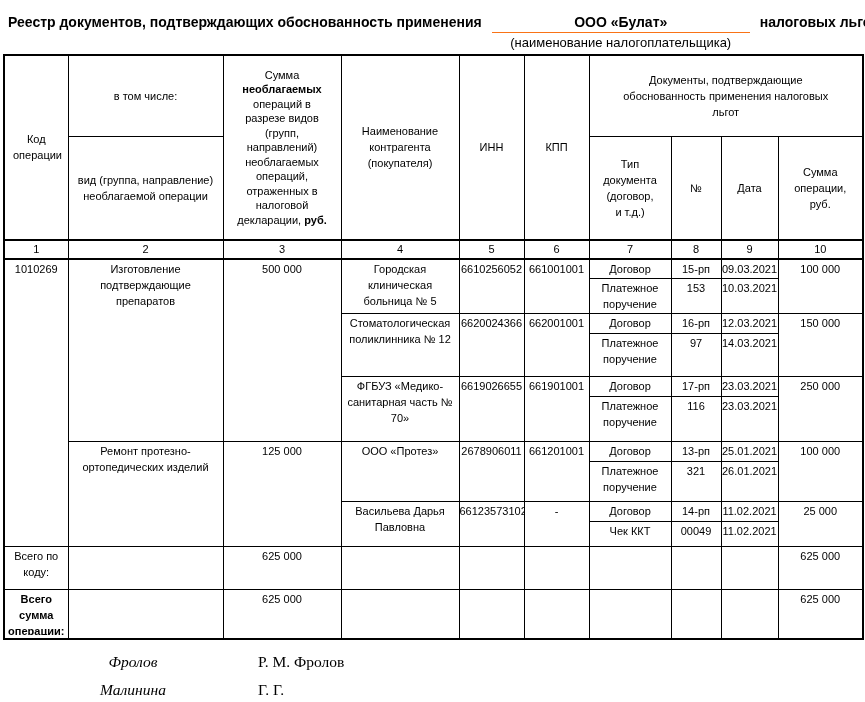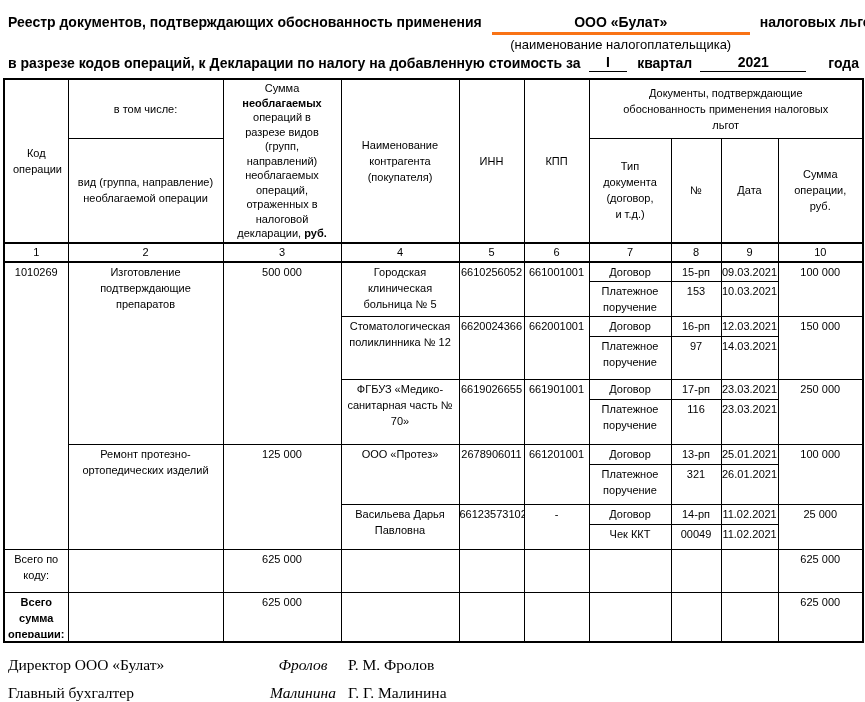--- a/index.html
+++ b/index.html
@@ -7,21 +7,21 @@
   body {
     width:865px; height:702px; overflow:hidden;
     background:#fff; color:#000;
     font-family:"Liberation Sans","DejaVu Sans",sans-serif;
   }
   
   .title { padding:13px 6px 0 8px; font-weight:bold; font-size:14px; line-height:18px; }
   .t-line1 { display:flex; align-items:flex-start; justify-content:space-between; }
   .t-pre { white-space:nowrap; }
   .t-blank { display:inline-flex; flex-direction:column; align-items:center; width:258px; margin:0 10px; flex:0 0 auto; }
-  .t-blank .val { display:block; width:100%; text-align:center; border-bottom:3px solid #f97316; padding-bottom:1px; }
+  .t-blank .val { display:block; width:100%; text-align:center; border-bottom:1px solid #f97316; padding-bottom:1px; }
   .t-hint { font-weight:normal; font-size:13px; line-height:11px; margin-top:4px; }
   .t-line2 { display:flex; align-items:flex-end; margin-top:3px; }
   .sblank { display:inline-block; border-bottom:1px solid #000; text-align:center; }
   .sblank.q { width:40px; margin:0 8px; }
   .sblank.y { width:110px; margin:0 0 0 8px; }
   .t-word { margin-left:2px; }
   .t-last { margin-left:22px; }
   
   table.reg {
     border-collapse:collapse; table-layout:fixed;
@@ -31,21 +31,21 @@
   }
   .reg th, .reg td {
     border:1px solid #000; padding:1px 3px;
     text-align:center; font-weight:normal; overflow:hidden;
   }
   .reg thead th { vertical-align:middle; padding:1px 8px; }
   .reg tbody td { vertical-align:top; }
   .ital { }
   .bold { font-weight:bold; }
   .sum3hdr { line-height:14.5px; }
-  .grp { max-width:210px; margin:4px auto; }
+  .grp { max-width:210px; margin:15px auto; }
   .numrow td { border-top:2px solid #000; border-bottom:2px solid #000; padding:0; line-height:17px; vertical-align:middle; }
   .nwrap { white-space:nowrap; padding-left:0 !important; padding-right:0 !important; }
   .clip2 { height:44px; overflow:hidden;font-weight:bold; }
   
   .footer { margin:13px 0 0 8px; font-family:"Liberation Serif","DejaVu Serif",serif; font-size:15.5px; }
   .f-row { display:grid; grid-template-columns:250px 90px auto; align-items:baseline; height:28px; }
   .f-sig { font-style:italic; text-align:center; }
 </style>
 </head>
 <body>
@@ -53,27 +53,20 @@
 <div class="page">
 
   <div class="title">
     <div class="t-line1">
       <span class="t-pre">Реестр документов, подтверждающих обоснованность применения</span>
       <span class="t-blank">
         <span class="val">ООО «Булат»</span>
         <span class="t-hint">(наименование налогоплательщика)</span>
       </span>
       <span class="t-pre">налоговых льгот</span>
-    </div>
-    <div class="t-line2">
-      <span class="t-pre">в разрезе кодов операций, к Декларации по налогу на добавленную стоимость за</span>
-      <span class="sblank q">I</span>
-      <span class="t-word">квартал</span>
-      <span class="sblank y">2021</span>
-      <span class="t-word t-last">года</span>
     </div>
   </div>
 
   <table class="reg">
     <colgroup>
       <col style="width:64px">
         <col style="width:155px">
         <col style="width:118px">
         <col style="width:118px">
       <col style="width:65px">
@@ -221,24 +214,22 @@
         <td></td>
         <td></td>
         <td></td>
         <td>625 000</td>
       </tr>
     </tbody>
   </table>
 
   <div class="footer">
     <div class="f-row">
-      <span>Директор ООО «Булат»</span>
       <span class="f-sig">Фролов</span>
       <span>Р. М. Фролов</span>
     </div>
     <div class="f-row">
-      <span>Главный бухгалтер</span>
       <span class="f-sig">Малинина</span>
       <span>Г. Г. Малинина</span>
     </div>
   </div>
 
 </div>
 
 </body></html>

